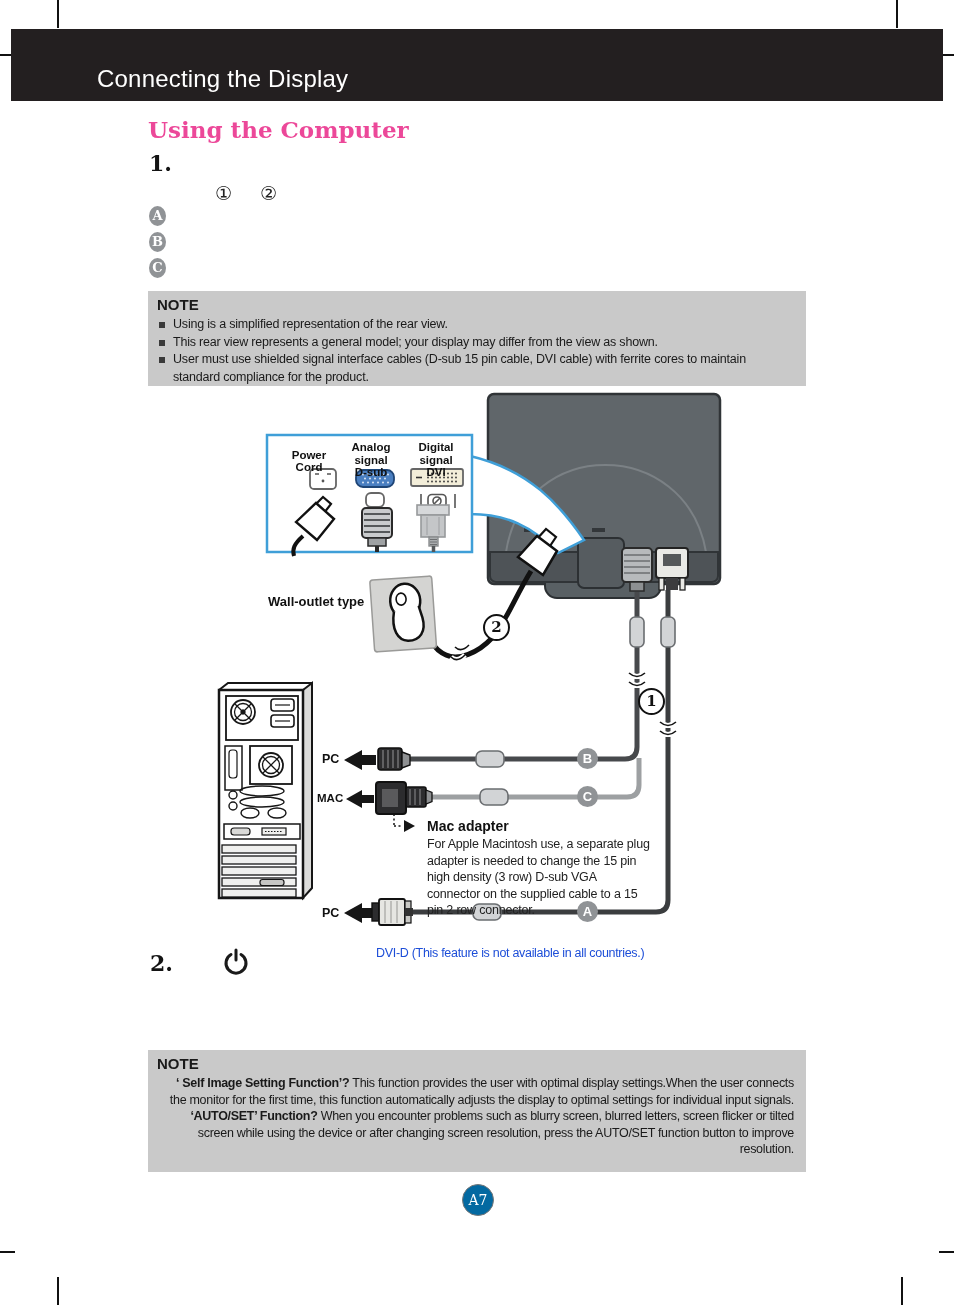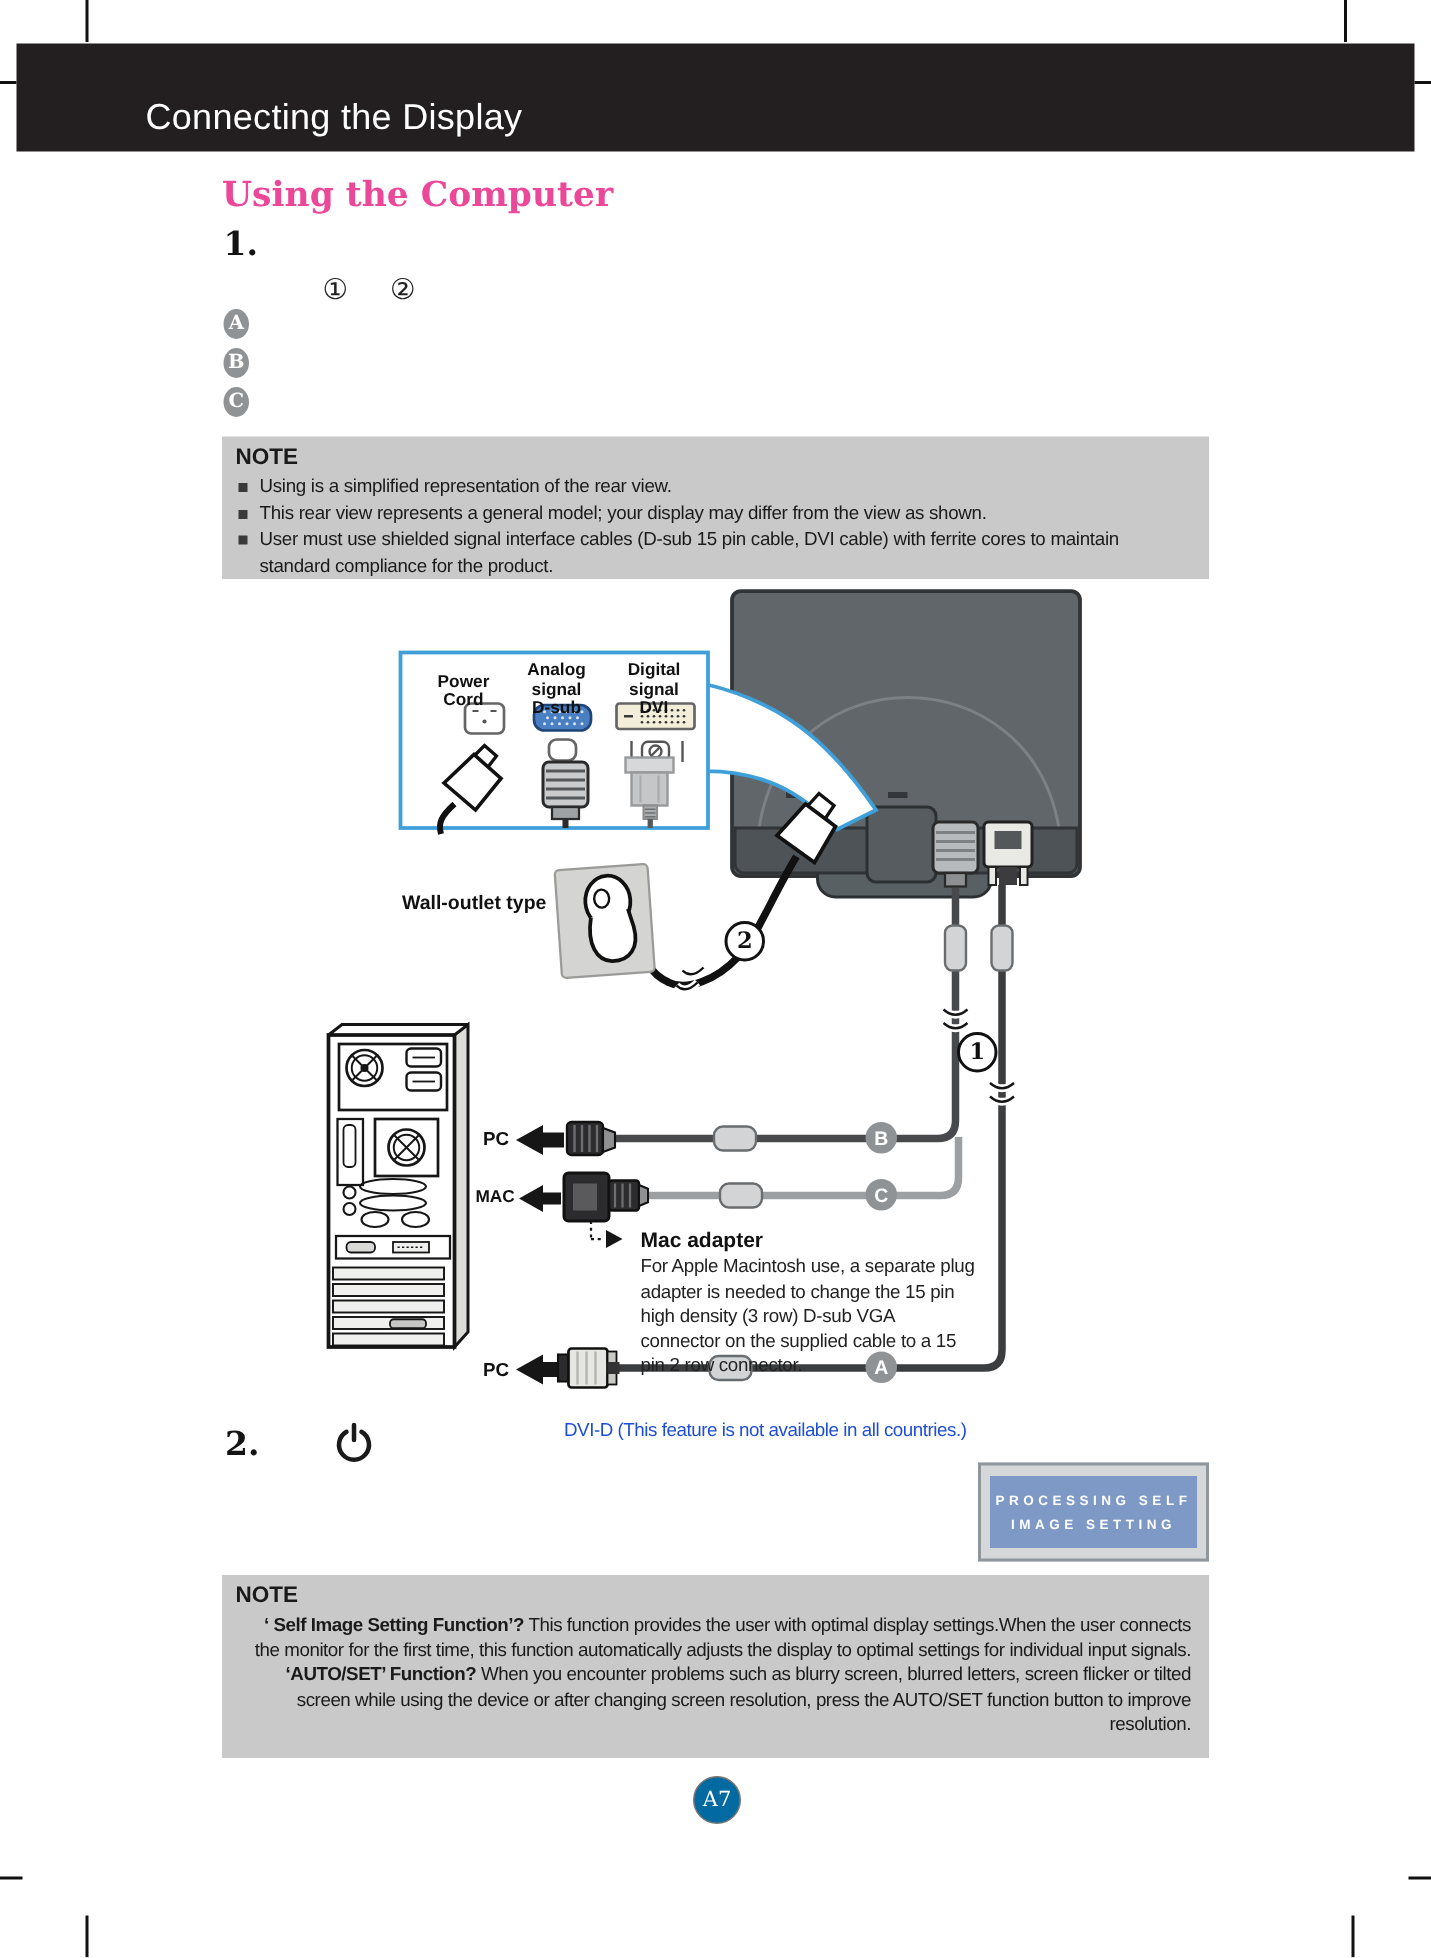--- a/index.html
+++ b/index.html
@@ -349,26 +349,20 @@
   <div class="marker" style="left:577px;top:901px">A</div>
 
   <div class="step-num" style="left:150px;top:950px">2.</div>
   <div class="pwr-row">
     <svg width="28" height="30" viewBox="0 0 28 30">
       <path d="M9,6.5 A10,10 0 1 0 19,6.5" fill="none" stroke="#1a1a1a" stroke-width="3" stroke-linecap="round"></path>
       <path d="M14,2 V12" stroke="#1a1a1a" stroke-width="3" stroke-linecap="round"></path>
     </svg>
   </div>
 
-  <div class="osd">
-    <div class="osd-inner">
-      <div>PROCESSING SELF</div>
-      <div>IMAGE SETTING</div>
-    </div>
-  </div>
 
   <section class="note" style="top:1050px;height:122px">
     <div class="nt">NOTE</div>
     <div class="note2-body">
       <p><b>‘ Self Image Setting Function’?</b><span> This function provides the user with optimal display settings.When the user connects the monitor for the first time, this function automatically adjusts the display to optimal settings for individual input signals.</span></p>
       <p><b>‘AUTO/SET’ Function?</b><span> When you encounter problems such as blurry screen, blurred letters, screen flicker or tilted screen while using the device or after changing screen resolution, press the AUTO/SET function button to improve resolution.</span></p>
     </div>
   </section>
 
   <div class="badge">A7</div>

